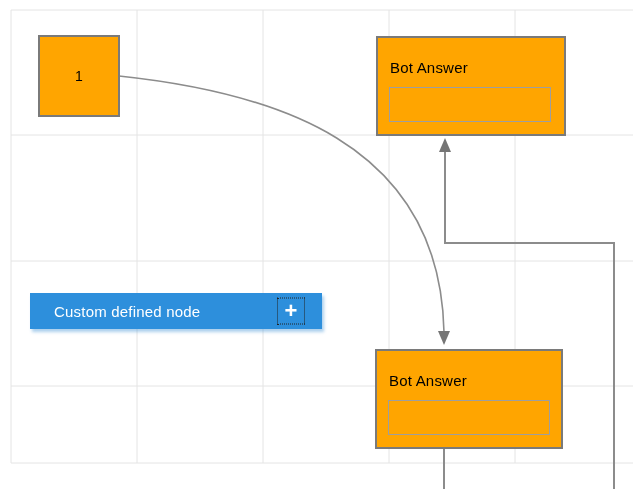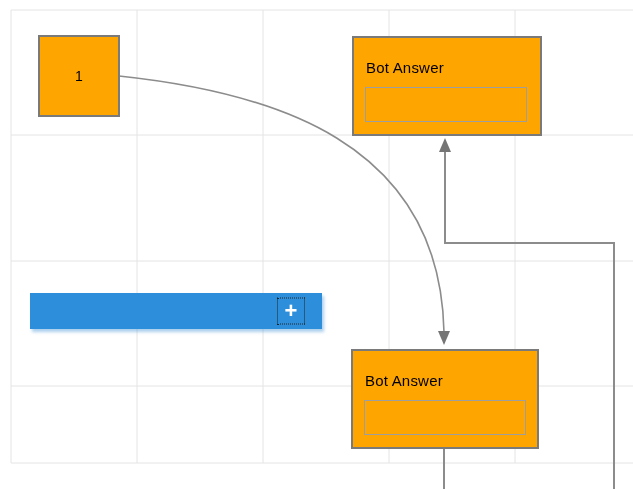--- a/index.html
+++ b/index.html
@@ -31,21 +31,21 @@
   .arrowhead{fill:var(--arrow);stroke:none;}
 
   .node{position:absolute;background:var(--node-fill);}
   .node.with-border{border:2px solid var(--node-border);}
 
   .start-node{
     left:38px;top:35px;width:82px;height:82px;
     display:flex;align-items:center;justify-content:center;
     font-size:14px;color:var(--node-text);
   }
-  .bot-node{color:var(--node-text);}
+  .bot-node{color:var(--node-text);margin-left:24px;}
   .bot-node.top{left:352px;top:36px;width:190px;height:100px;}
   .bot-node.bottom{left:351px;top:349px;width:188px;height:100px;}
   .bot-title{
     position:absolute;left:12px;top:21px;
     font-size:15px;letter-spacing:.2px;color:var(--node-text);
   }
   .bot-input{
     position:absolute;left:11px;top:49px;width:162px;height:35px;
     background:transparent;
     border:1px solid var(--input-border);
@@ -112,18 +112,19 @@
     <div class="bot-title">Bot Answer</div>
     <input class="bot-input" type="text" value="" style="">
   </div>
 
   <div class="node with-border bot-node bottom">
     <div class="bot-title">Bot Answer</div>
     <input class="bot-input" type="text" value="" style="">
   </div>
 
   <div class="node custom-node">
+    <span class="custom-label">Custom defined node</span>
     <button class="add-btn">
       <span class="plus-glyph">+</span>
     </button>
   </div>
 
 </div>
 
 </body></html>

